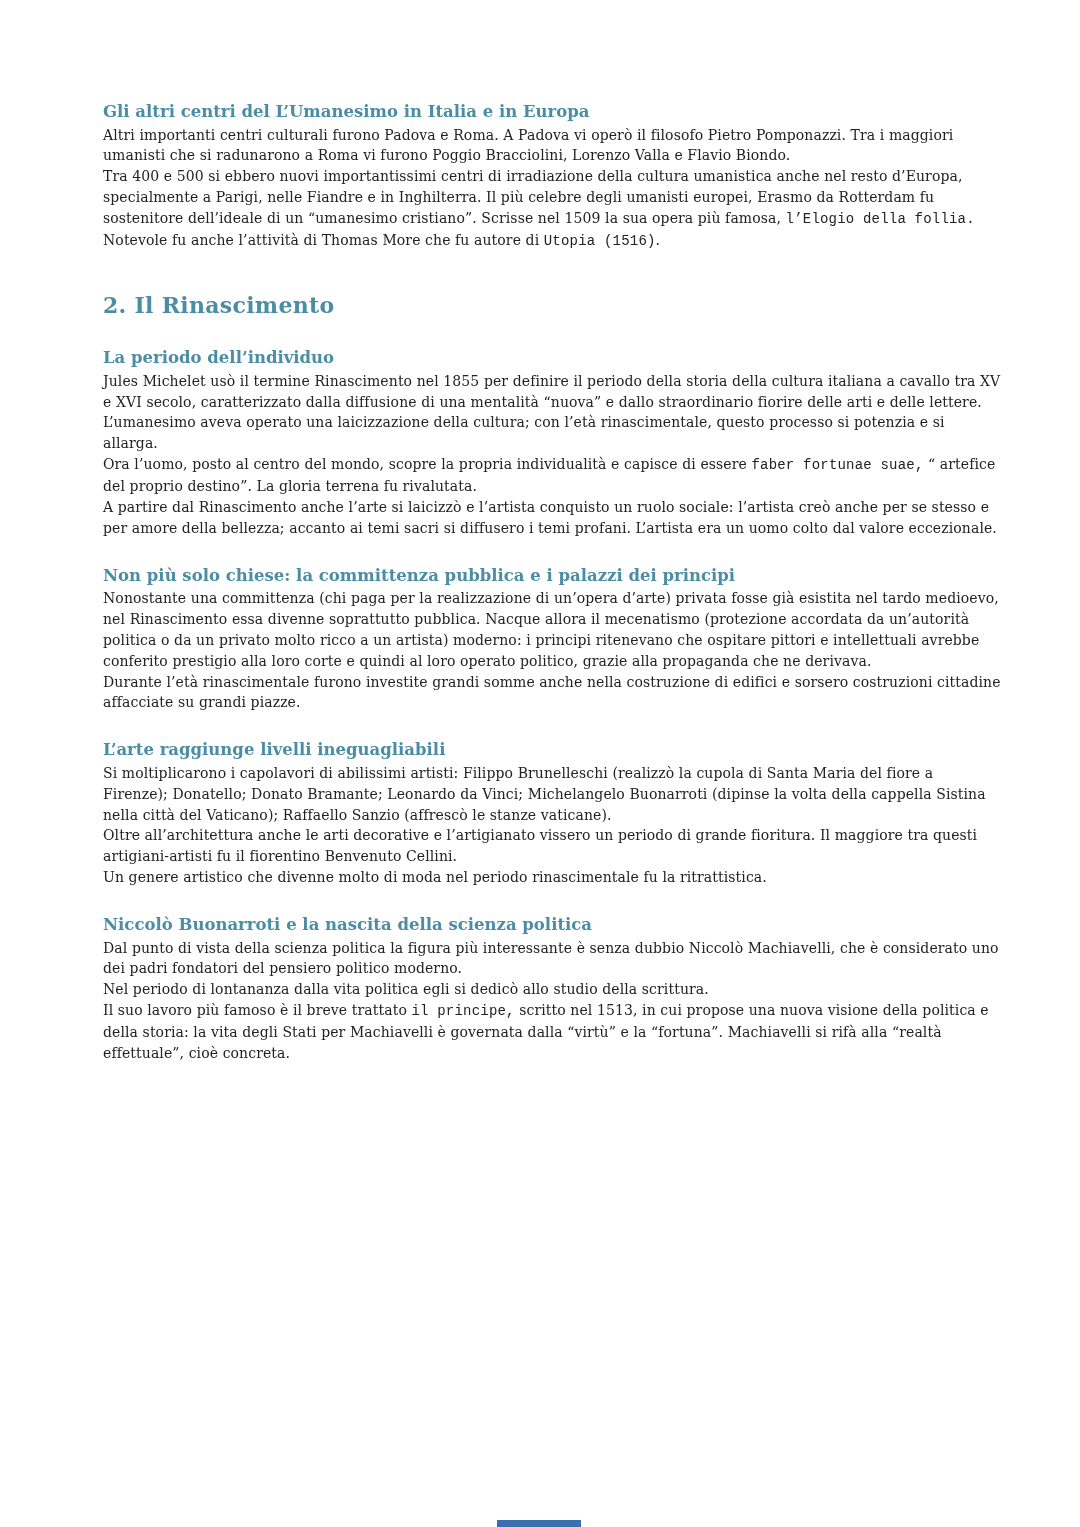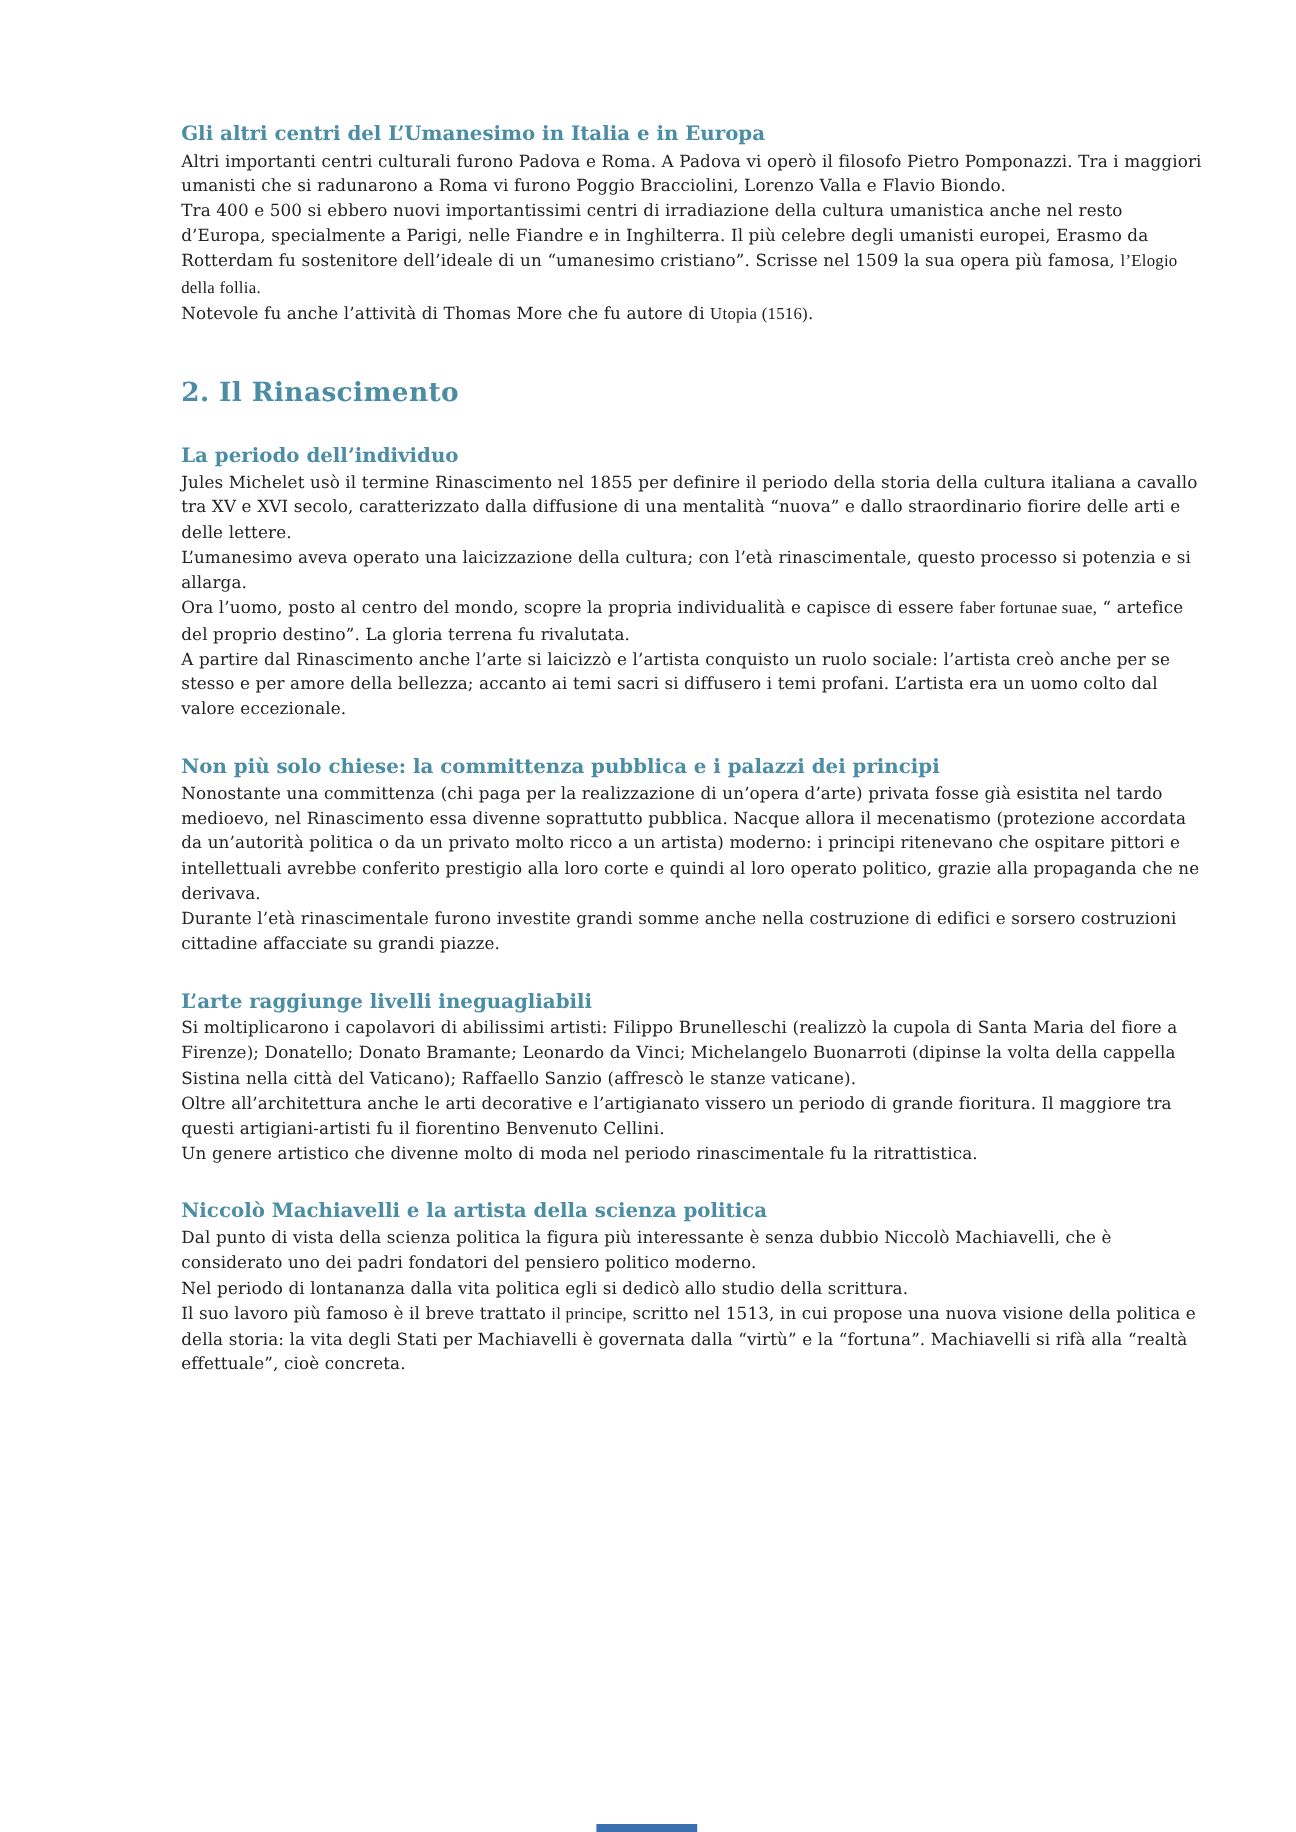--- a/index.html
+++ b/index.html
@@ -12,21 +12,20 @@
   .page{
     position:relative;
     width:1080px;
     min-height:1527px;
     background:#ffffff;
     font-family:"DejaVu Serif",serif;
     overflow:hidden;
   }
   .content{
     padding:100px 78px 40px 103px;
-    margin-left:48px;
   }
   .doc-h3{
     color:var(--accent);
     font-size:16.5px;
     line-height:1.49;
     font-weight:700;
     margin:25px 0 0 0;
   }
   .doc-h3:first-child{margin-top:0;}
   .doc-h1{
@@ -40,21 +39,21 @@
   .doc-p{
     color:var(--body-color);
     font-size:14px;
     line-height:1.49;
     font-weight:500;
     margin:0;
     letter-spacing:0.1px;
   }
   .body-run{}
   .book{
-    font-family:Liberation Serif, serif;
+    font-family:Liberation Mono, monospace;
     font-weight:400;
     letter-spacing:0.2px;
   }
   .next-page-bar{
     position:absolute;
     bottom:0;
     left:497px;
     width:84px;
     height:7px;
     background:var(--bar-color);
@@ -68,17 +67,17 @@
       <h3 class="doc-h3">Gli altri centri del L’Umanesimo in Italia e in Europa</h3>
       <p class="doc-p"><span class="body-run">Altri importanti centri culturali furono Padova e Roma. A Padova vi operò il filosofo Pietro Pomponazzi. Tra i maggiori umanisti che si radunarono a Roma vi furono Poggio Bracciolini, Lorenzo Valla e Flavio Biondo.</span><br><span class="body-run">Tra 400 e 500 si ebbero nuovi importantissimi centri di irradiazione della cultura umanistica anche nel resto d’Europa, specialmente a Parigi, nelle Fiandre e in Inghilterra. Il più celebre degli umanisti europei, Erasmo da Rotterdam fu sostenitore dell’ideale di un “umanesimo cristiano”. Scrisse nel 1509 la sua opera più famosa, </span><span class="book">l’Elogio della follia.</span><br><span class="body-run">Notevole fu anche l’attività di Thomas More che fu autore di </span><span class="book">Utopia (1516)</span><span class="body-run">.</span></p>
       <h1 class="doc-h1">2. Il Rinascimento</h1>
       <h3 class="doc-h3">La periodo dell’individuo</h3>
       <p class="doc-p"><span class="body-run">Jules Michelet usò il termine Rinascimento nel 1855 per definire il periodo della storia della cultura italiana a cavallo tra XV e XVI secolo, caratterizzato dalla diffusione di una mentalità “nuova” e dallo straordinario fiorire delle arti e delle lettere.</span><br><span class="body-run">L’umanesimo aveva operato una laicizzazione della cultura; con l’età rinascimentale, questo processo si potenzia e si allarga.</span><br><span class="body-run">Ora l’uomo, posto al centro del mondo, scopre la propria individualità e capisce di essere </span><span class="book">faber fortunae suae,</span><span class="body-run"> “ artefice del proprio destino”. La gloria terrena fu rivalutata.</span></p>
       <p class="doc-p"><span class="body-run">A partire dal Rinascimento anche l’arte si laicizzò e l’artista conquisto un ruolo sociale: l’artista creò anche per se stesso e per amore della bellezza; accanto ai temi sacri si diffusero i temi profani. L’artista era un uomo colto dal valore eccezionale.</span></p>
       <h3 class="doc-h3">Non più solo chiese: la committenza pubblica e i palazzi dei principi</h3>
       <p class="doc-p"><span class="body-run">Nonostante una committenza (chi paga per la realizzazione di un’opera d’arte) privata fosse già esistita nel tardo medioevo, nel Rinascimento essa divenne soprattutto pubblica. Nacque allora il mecenatismo (protezione accordata da un’autorità politica o da un privato molto ricco a un artista) moderno: i principi ritenevano che ospitare pittori e intellettuali avrebbe conferito prestigio alla loro corte e quindi al loro operato politico, grazie alla propaganda che ne derivava.</span><br><span class="body-run">Durante l’età rinascimentale furono investite grandi somme anche nella costruzione di edifici e sorsero costruzioni cittadine affacciate su grandi piazze.</span></p>
       <h3 class="doc-h3">L’arte raggiunge livelli ineguagliabili</h3>
       <p class="doc-p"><span class="body-run">Si moltiplicarono i capolavori di abilissimi artisti: Filippo Brunelleschi (realizzò la cupola di Santa Maria del fiore a Firenze); Donatello; Donato Bramante; Leonardo da Vinci; Michelangelo Buonarroti (dipinse la volta della cappella Sistina nella città del Vaticano); Raffaello Sanzio (affrescò le stanze vaticane).</span><br><span class="body-run">Oltre all’architettura anche le arti decorative e l’artigianato vissero un periodo di grande fioritura. Il maggiore tra questi artigiani-artisti fu il fiorentino Benvenuto Cellini.</span><br><span class="body-run">Un genere artistico che divenne molto di moda nel periodo rinascimentale fu la ritrattistica.</span></p>
-      <h3 class="doc-h3">Niccolò Machiavelli e la artista della scienza politica</h3>
+      <h3 class="doc-h3">Niccolò Buonarroti e la nascita della scienza politica</h3>
       <p class="doc-p"><span class="body-run">Dal punto di vista della scienza politica la figura più interessante è senza dubbio Niccolò Machiavelli, che è considerato uno dei padri fondatori del pensiero politico moderno.</span><br><span class="body-run">Nel periodo di lontananza dalla vita politica egli si dedicò allo studio della scrittura.</span><br><span class="body-run">Il suo lavoro più famoso è il breve trattato </span><span class="book">il principe,</span><span class="body-run"> scritto nel 1513, in cui propose una nuova visione della politica e della storia: la vita degli Stati per Machiavelli è governata dalla “virtù” e la “fortuna”. Machiavelli si rifà alla “realtà effettuale”, cioè concreta.</span></p>
     </div>
   <div class="next-page-bar"></div>
 </div>
 
 </body></html>

